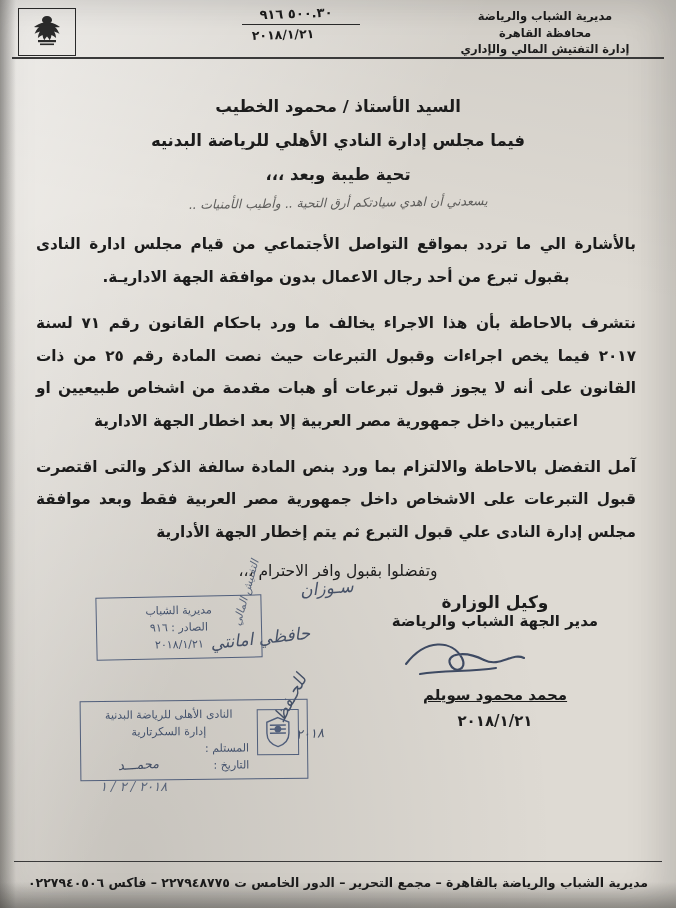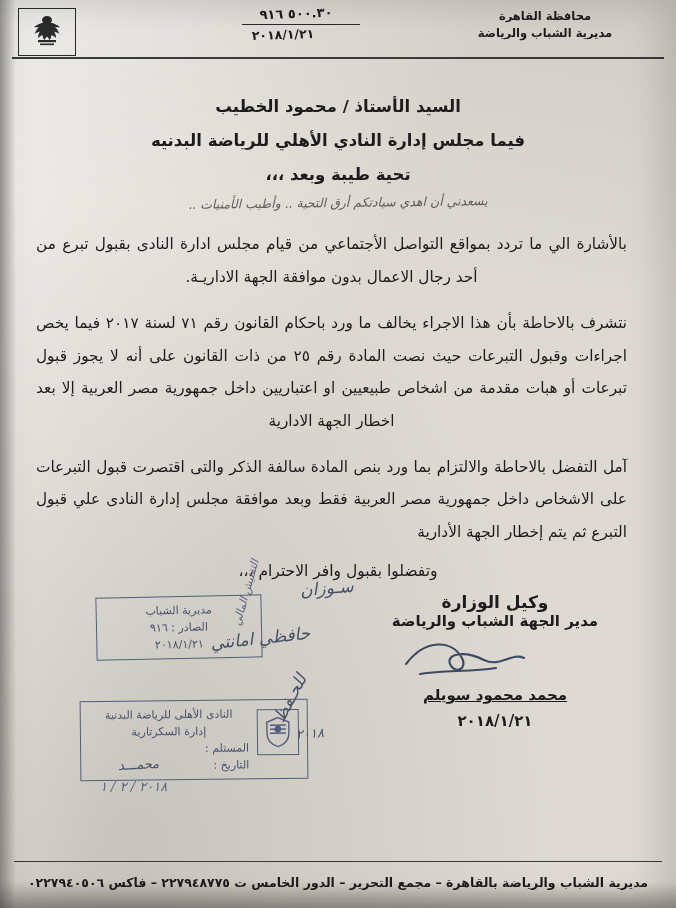--- a/index.html
+++ b/index.html
@@ -126,24 +126,24 @@
     opacity: .72;
     font-style: italic;
     letter-spacing: .5px;
     margin: 4px 0 18px 0;
     transform: rotate(-0.7deg);
     font-family: "DejaVu Serif", serif;
   }
   p.para {
     font-size: 15.3px;
     line-height: 2.12;
-    margin: 0 13px 14px 0;
+    margin: 0 4px 14px 0;
     text-align: justify;
     text-align-last: center;
-    font-weight: 400;
+    font-weight: 700;
   }
   p.para.last { text-align-last: right; }
   .closing {
     text-align: center;
     font-size: 15.5px;
     font-weight: 400;
     margin-top: 6px;
   }
 
   
@@ -241,22 +241,23 @@
       </svg>
     </div>
 
     <div class="head-mid">
       <div class="head-num-top">٥٠٠.٣٠ ٩١٦</div>
       <div class="head-rule"></div>
       <div class="head-num-bottom">٢٠١٨/١/٢١</div>
     </div>
 
     <div class="head-right">
+      <div>مديرية الشباب والرياضة</div>
       <div>محافظة القاهرة</div>
-      <div>مديرية الشباب والرياضة</div>
+      <div>إدارة التفتيش المالي والإداري</div>
     </div>
   </div>
   <div class="header-line"></div>
 
   <div class="body">
     <div class="addr">
       <div class="l1">السيد الأستاذ / محمود الخطيب</div>
       <div class="l2">فيما مجلس إدارة النادي الأهلي للرياضة البدنيه</div>
       <div class="l3">تحية طيبة وبعد ،،،</div>
     </div>

